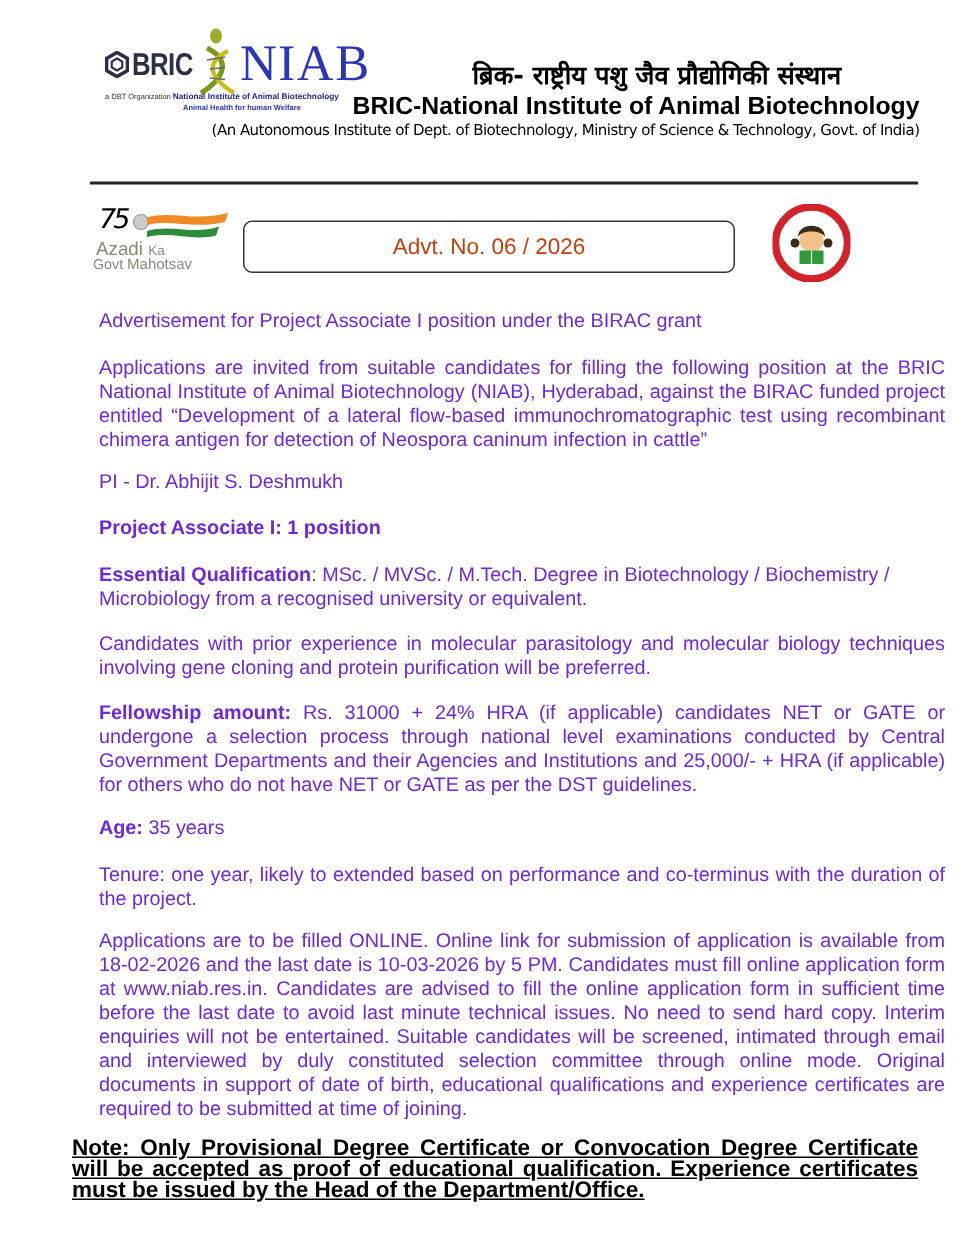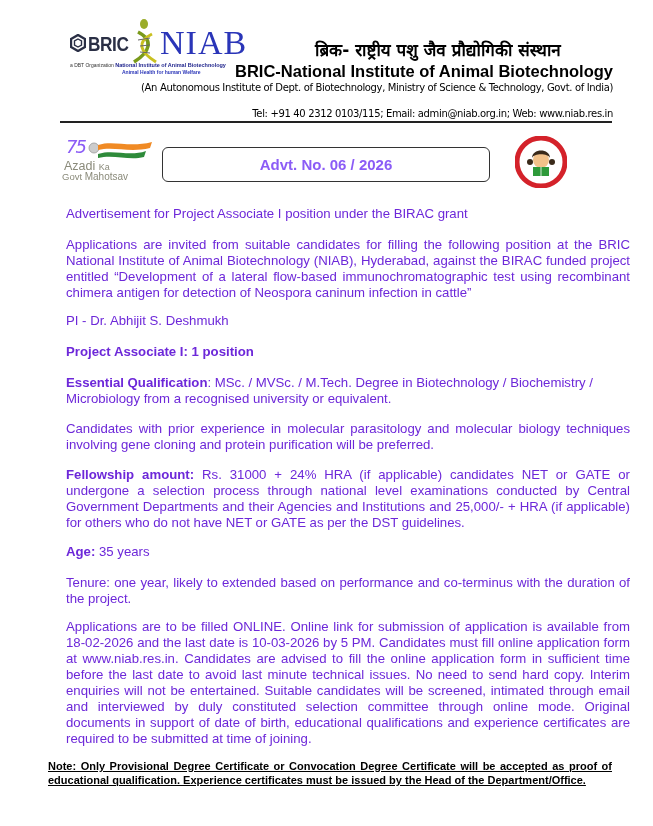--- a/index.html
+++ b/index.html
@@ -19,37 +19,37 @@
   .hindi { position:absolute; left:315px; top:38px; font-family:"DejaVu Sans", sans-serif; font-weight:bold; font-size:17px; color:#000; white-space:nowrap; }
   .inst-name { position:absolute; right:40px; top:62px; font-weight:bold; font-size:16.5px; color:#000; white-space:nowrap; }
   .addr { position:absolute; right:40px; font-size:10px; color:#000; white-space:nowrap; text-align:right; font-family:"DejaVu Sans", sans-serif; letter-spacing:-0.35px; }
   .addr1 { top:82px; }
   .addr2 { top:95px; }
   .addr3 { top:108px; }
   .hdr-rule { position:absolute; left:60px; top:121px; width:552px; height:2px; background:#222; }
 
   
   .azadi { position:absolute; left:62px; top:136px; width:100px; height:52px; }
-  .azadi-75 { position:absolute; left:4px; top:0; font-size:18px; color:#8b5cf6; font-style:italic; font-family:"DejaVu Sans", sans-serif; letter-spacing:-2px; }
+  .azadi-75 { position:absolute; left:4px; top:0; font-size:18px; color:#000000; font-style:italic; font-family:"DejaVu Sans", sans-serif; letter-spacing:-2px; }
   .azadi-flag { position:absolute; left:22px; top:4px; width:70px; height:20px; }
   .azadi-t1 { position:absolute; left:2px; top:23px; font-size:12.5px; color:#8a8a7a; white-space:nowrap; }
   .azadi-t1 small { font-size:9px; }
   .azadi-t2 { position:absolute; left:0; top:35px; font-size:9.5px; color:#8a8a7a; white-space:nowrap; }
   .azadi-t2 span { font-size:10px; }
 
   .advt-box { position:absolute; left:162px; top:147px; width:328px; height:35px; border:1.5px solid #333; border-radius:6px; box-sizing:border-box; display:flex; align-items:center; justify-content:center; }
-  .advt-text { font-weight:bold; font-size:15px; color:#8b5cf6; }
+  .advt-text { font-weight:normal; font-size:15px; color:#c2410c; }
 
   .bbbp { position:absolute; left:515px; top:136px; width:52px; height:52px; }
 
   
   .p { position:absolute; left:48px; width:564px; font-size:13.2px; line-height:16px; text-align:justify; color:#6d28d9;margin-left:18px; }
   .p b { font-weight:bold; }
   .nojust { text-align:left; }
-  .note { position:absolute; left:48px; width:564px; font-size:11px; line-height:14px; font-weight:bold; text-decoration:underline; text-align:justify; color:#000; }
+  .note { position:absolute; left:48px; width:564px; font-size:15px; line-height:14px; font-weight:bold; text-decoration:underline; text-align:justify; color:#000; }
 </style>
 </head>
 <body>
 
 <div class="hdr">
   <div class="logo-bric">
     <svg class="bric-hex" viewBox="0 0 16 18">
       <polygon points="8,1 15,5 15,13 8,17 1,13 1,5" fill="none" stroke="#2a2f45" stroke-width="2.4"></polygon>
       <polygon points="8,5 11.5,7 11.5,11 8,13 4.5,11 4.5,7" fill="none" stroke="#2a2f45" stroke-width="1.4"></polygon>
     </svg>
@@ -63,21 +63,20 @@
     <line x1="10" y1="28" x2="20" y2="27" stroke="#666" stroke-width="1"></line>
     <line x1="10" y1="34" x2="20" y2="35" stroke="#666" stroke-width="1"></line>
   </svg>
   <div class="niab-text">NIAB</div>
   <div class="logo-sub1"><span>a DBT Organization</span> <b>National Institute of Animal Biotechnology</b></div>
   <div class="logo-sub2">Animal Health for human Welfare</div>
 
   <div class="hindi">ब्रिक- राष्ट्रीय पशु जैव प्रौद्योगिकी संस्थान</div>
   <div class="inst-name">BRIC-National Institute of Animal Biotechnology</div>
   <div class="addr addr1">(An Autonomous Institute of Dept. of Biotechnology, Ministry of Science &amp; Technology, Govt. of India)</div>
-  <div class="addr addr3">Tel: +91 40 2312 0103/115; Email: admin@niab.org.in; Web: www.niab.res.in</div>
   <div class="hdr-rule"></div>
 </div>
 
 <div class="azadi">
   <span class="azadi-75">75</span>
   <svg class="azadi-flag" viewBox="0 0 70 20">
     <circle cx="10" cy="8" r="5" fill="#ccc" stroke="#999" stroke-width="0.8"></circle>
     <path d="M14,5 C30,0 45,8 68,2 L66,8 C45,13 30,6 14,10 Z" fill="#f08a24"></path>
     <path d="M14,14 C30,9 45,17 62,11 L60,17 C45,21 30,14 14,18 Z" fill="#2e8b3a"></path>
   </svg>

